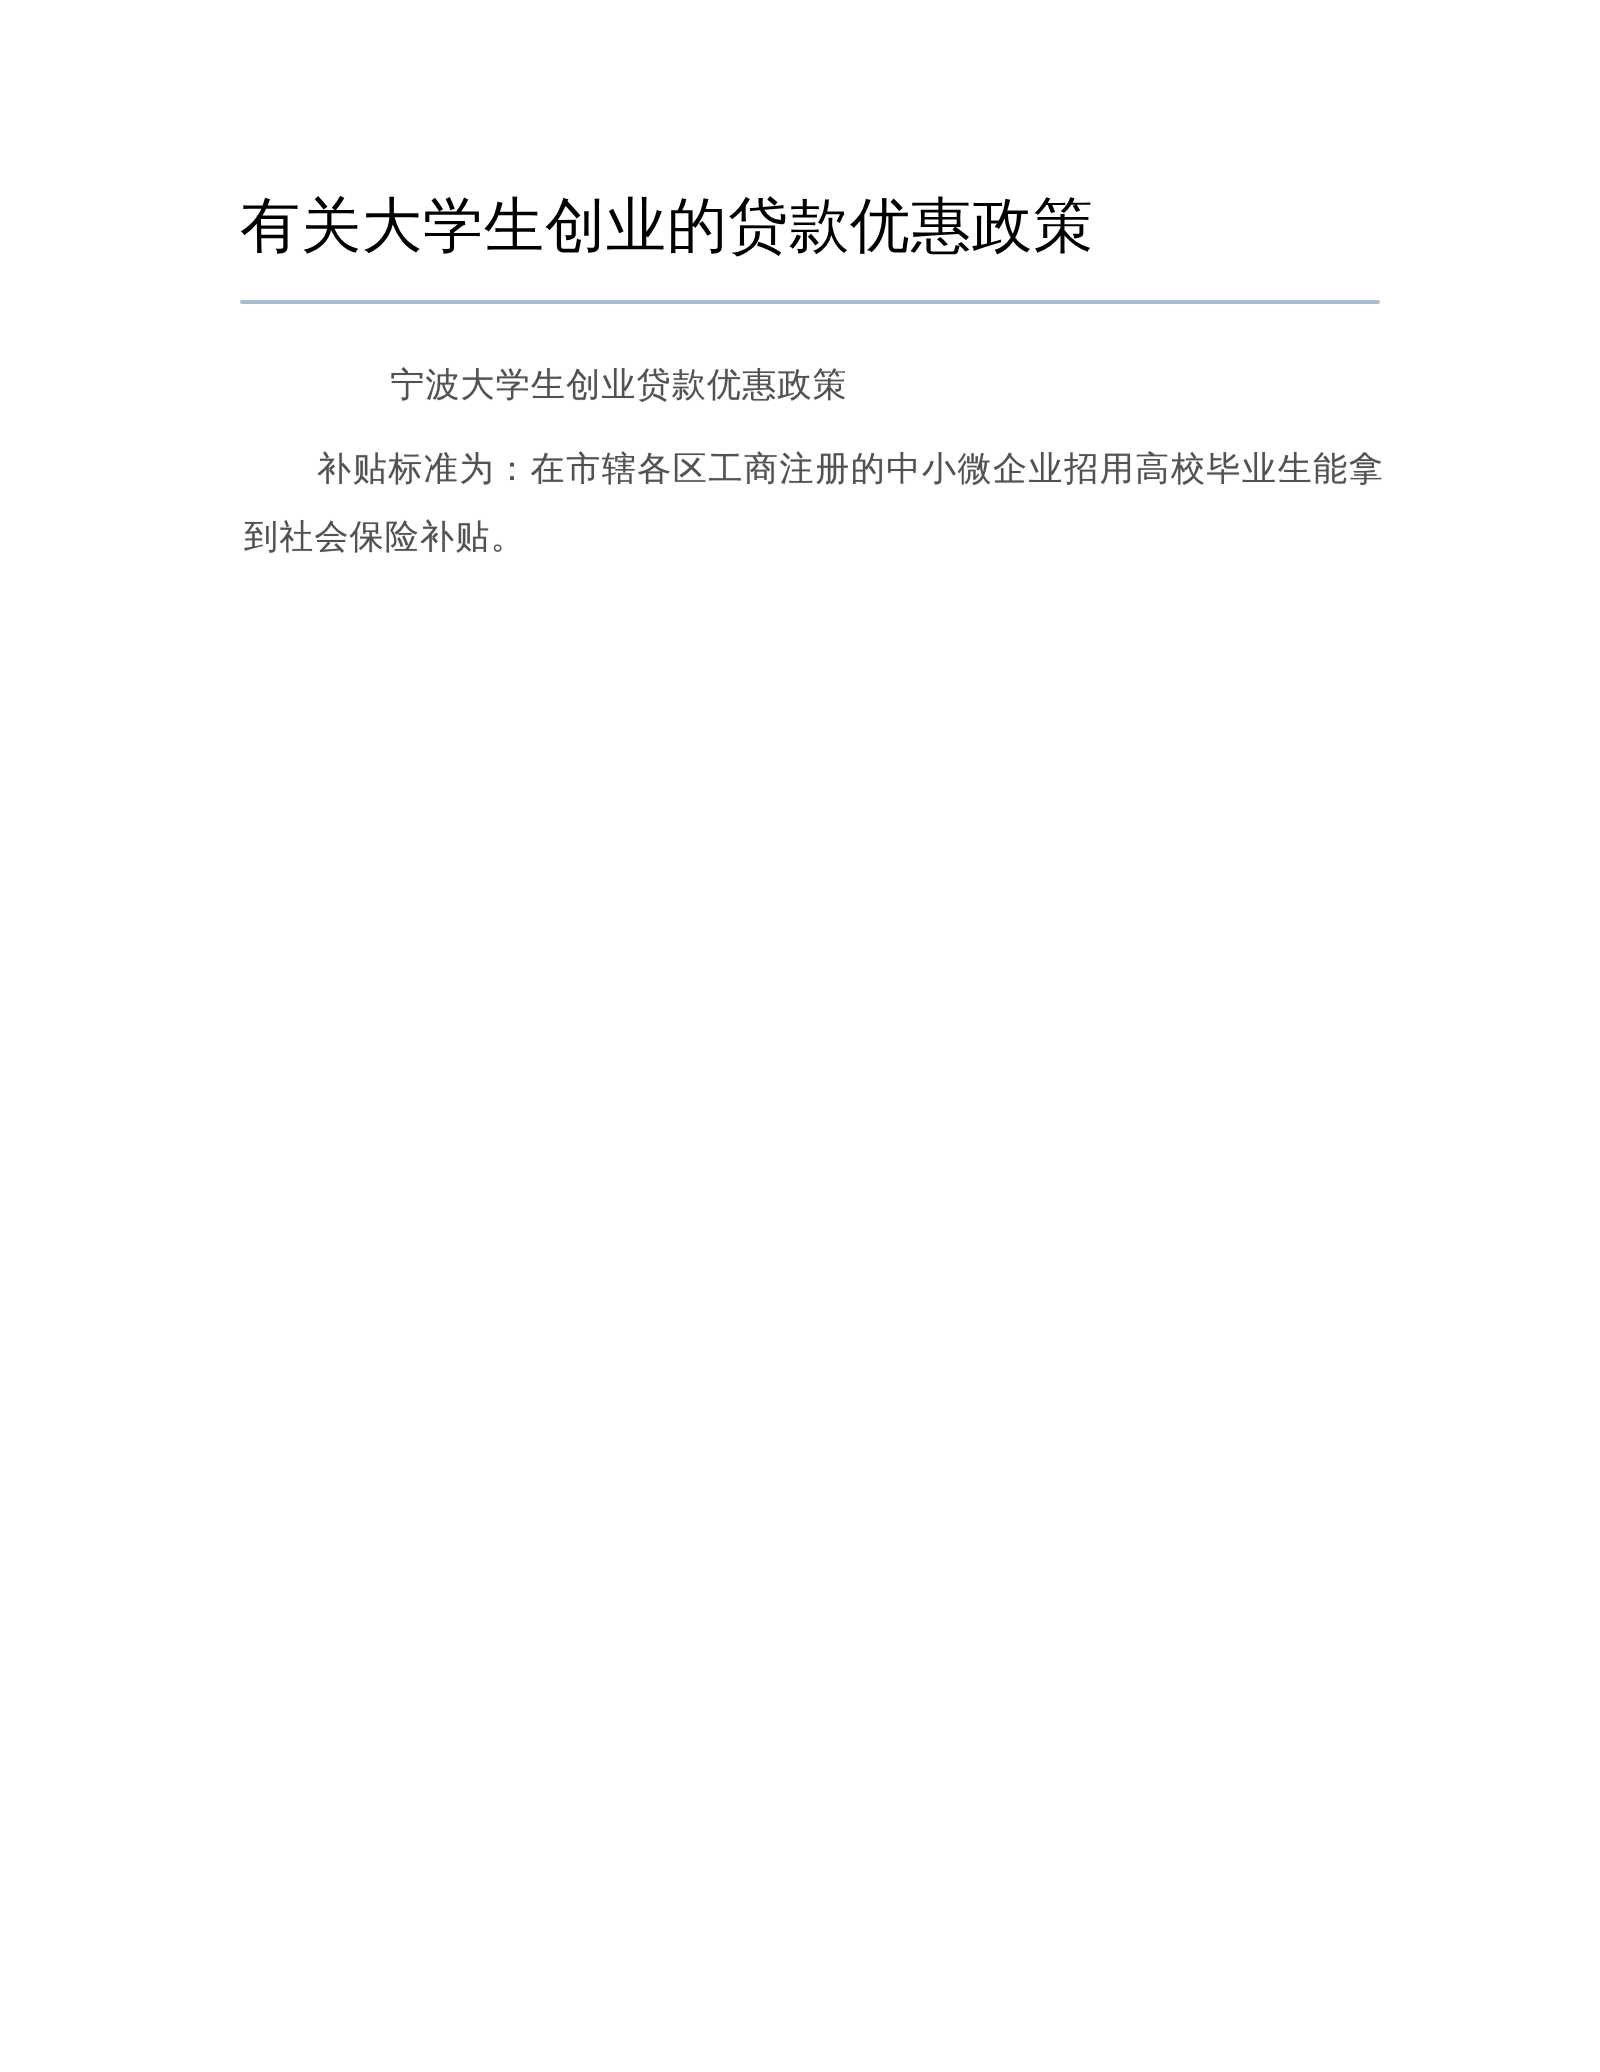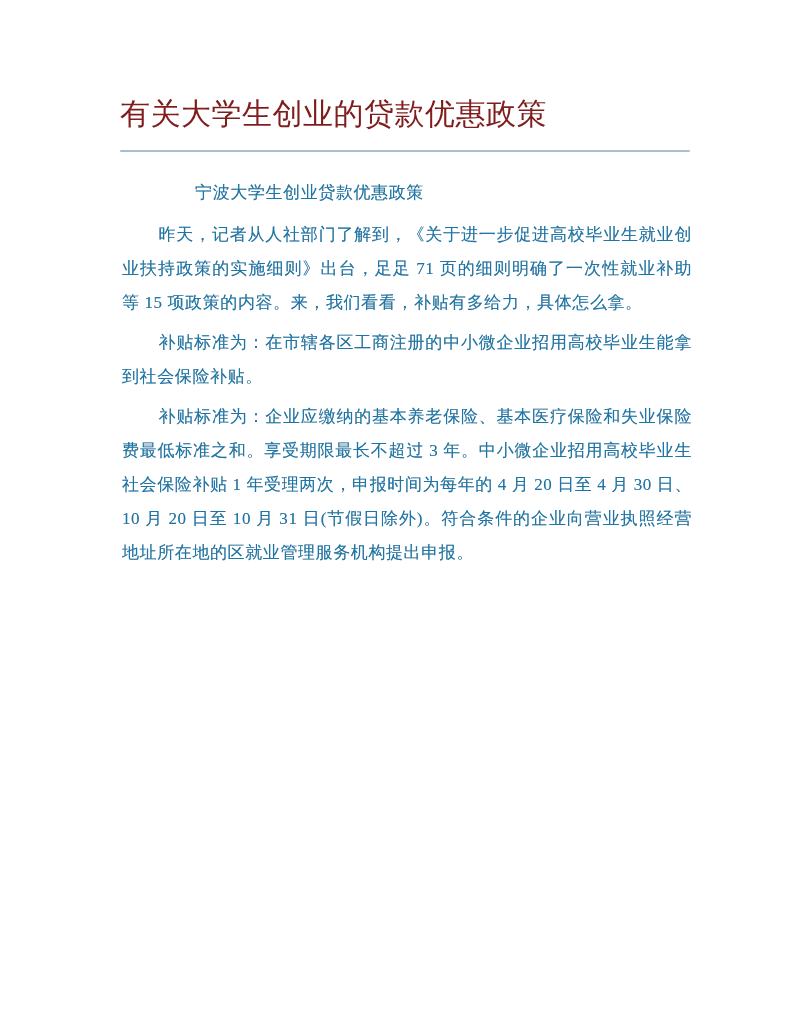--- a/index.html
+++ b/index.html
@@ -30,21 +30,21 @@
     left: 120px;
     top: 92px;
     width: 570px;
   }
 
   .doc-title {
     font-family: "Liberation Sans", "DejaVu Sans", sans-serif;
     font-size: 30px;
     line-height: 44px;
     font-weight: 400;
-    color: #7f1d1d;
+    color: #000000;
     letter-spacing: 0.5px;
     white-space: nowrap;
     margin: 0;
   }
 
   .title-rule {
     margin-top: 14px;
     width: 570px;
     height: 0;
     border: 0;
@@ -57,21 +57,21 @@
     position: absolute;
     left: 122px;
     top: 176px;
     width: 570px;
   }
 
   .para {
     margin: 0 0 6px 0;
     font-size: 17px;
     line-height: 34px;
-    color: #0369a1;
+    color: #404040;
     text-align: justify;
     text-justify: inter-ideograph;
     letter-spacing: 0.6px;
     opacity: 0.9;
   }
 
   .para.indent {
     text-indent: 2.15em;
   }
 
@@ -97,24 +97,22 @@
   <div class="title-block">
     <h1 class="doc-title">有关大学生创业的贷款优惠政策</h1>
     <div class="title-rule"></div>
   </div>
 
   <div class="doc-body">
 
     <p class="para heading-line">宁波大学生创业贷款优惠政策</p>
 
 
-    <p class="para indent">昨天，记者从人社部门了解到，《关于进一步促进高校毕业生就业创业扶持政策的实施细则》出台，足足 71 页的细则明确了一次性就业补助等 15 项政策的内容。来，我们看看，补贴有多给力，具体怎么拿。</p>
 
 
     <p class="para indent">补贴标准为：在市辖各区工商注册的中小微企业招用高校毕业生能拿到社会保险补贴。</p>
 
 
-    <p class="para indent">补贴标准为：企业应缴纳的基本养老保险、基本医疗保险和失业保险费最低标准之和。享受期限最长不超过 3 年。中小微企业招用高校毕业生社会保险补贴 1 年受理两次，申报时间为每年的 4 月 20 日至 4 月 30 日、10 月 20 日至 10 月 31 日(节假日除外)。符合条件的企业向营业执照经营地址所在地的区就业管理服务机构提出申报。</p>
 
 
   </div>
 
 </div>
 
 </body></html>

